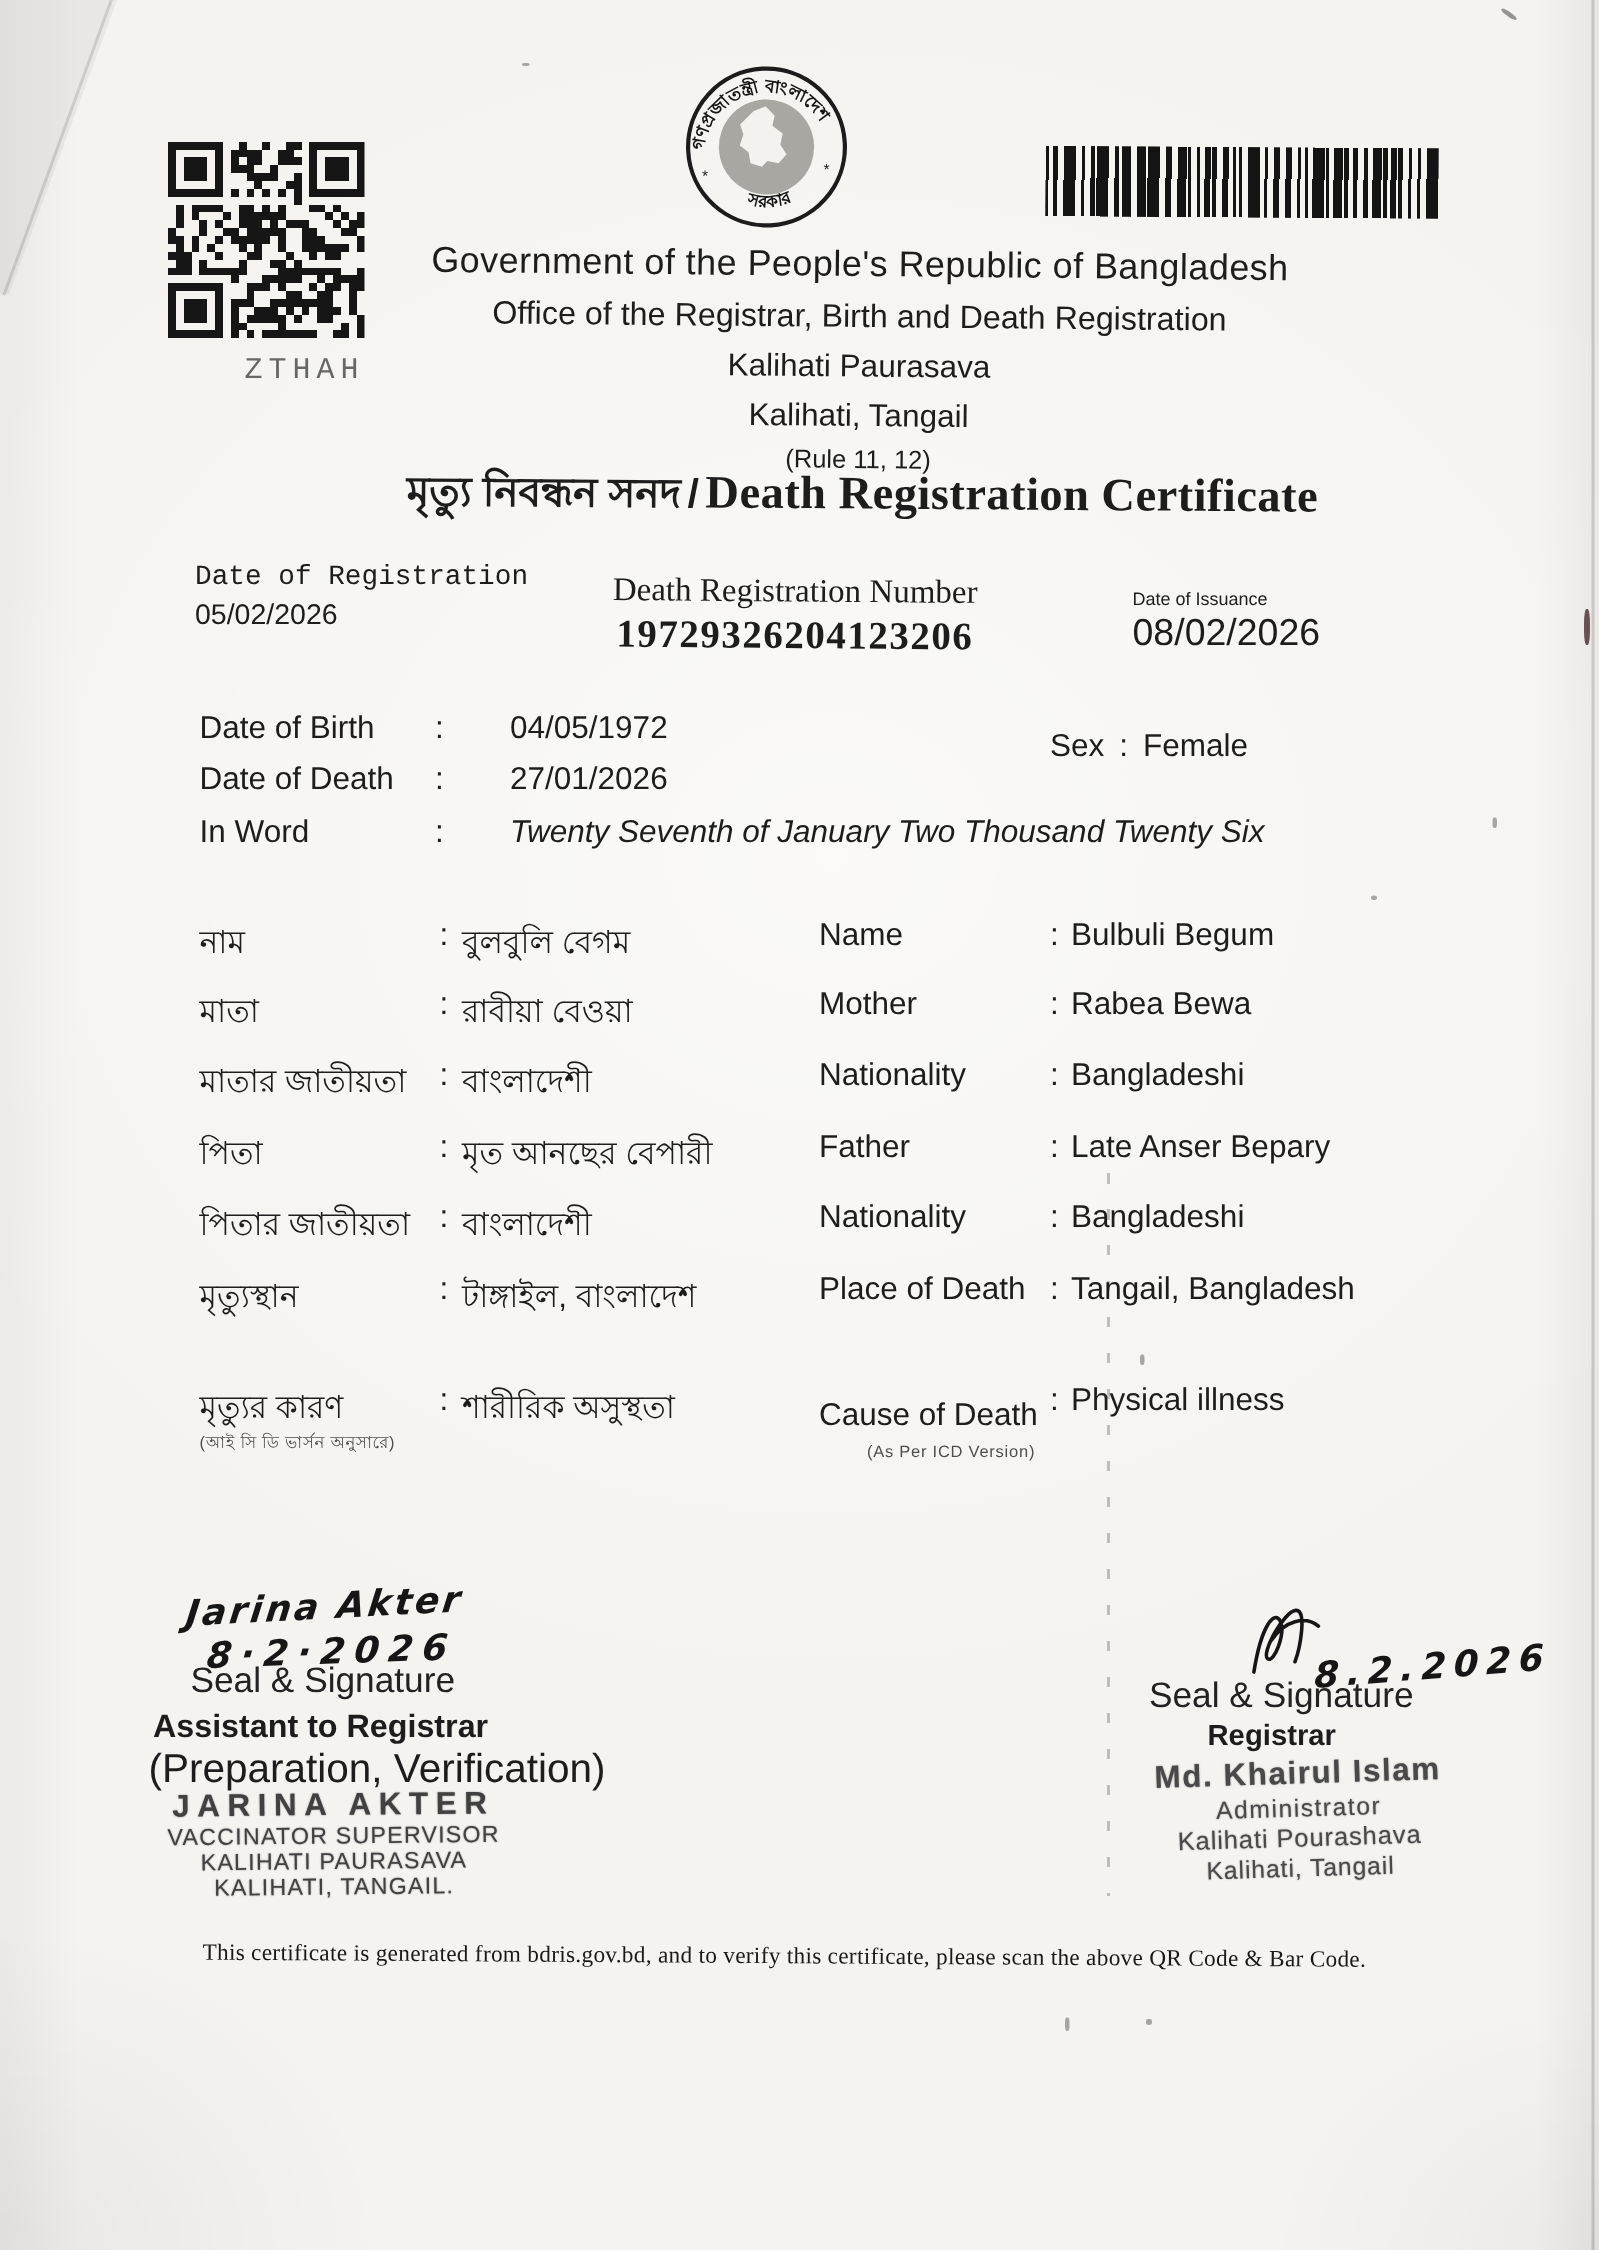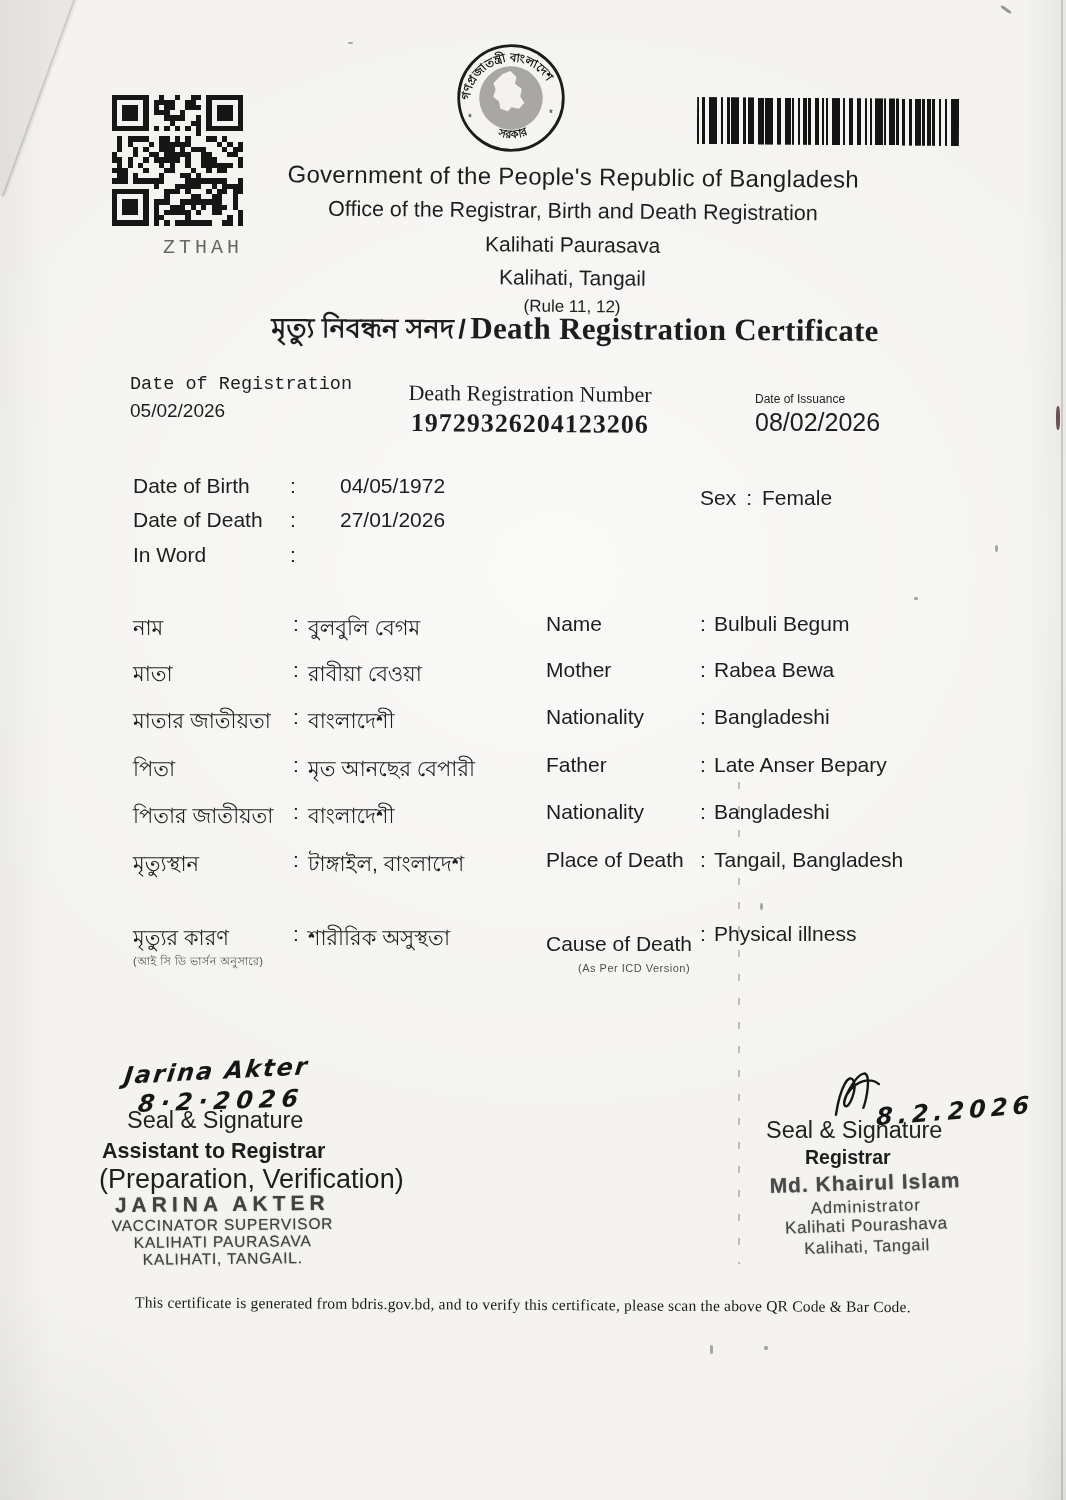--- a/index.html
+++ b/index.html
@@ -522,20 +522,21 @@
     <span class="val">04/05/1972</span>
   </div>
   <div class="vr" style="top:508px">
     <span class="lbl">Date of Death</span>
     <span class="c">:</span>
     <span class="val">27/01/2026</span>
   </div>
   <div class="vr" style="top:543px">
     <span class="lbl">In Word</span>
     <span class="c">:</span>
+    <span class="val it">Twenty Seventh of January  Two Thousand Twenty Six</span>
   </div>
   <div class="sex">
     <span>Sex</span><span class="c">:</span><span>Female</span>
   </div>
 
   <div class="fr" style="top:612px">
     <span class="bl">নাম</span>
       <span class="c1">:</span>
       <span class="bv">বুলবুলি বেগম</span>
     <span class="el">Name</span>

